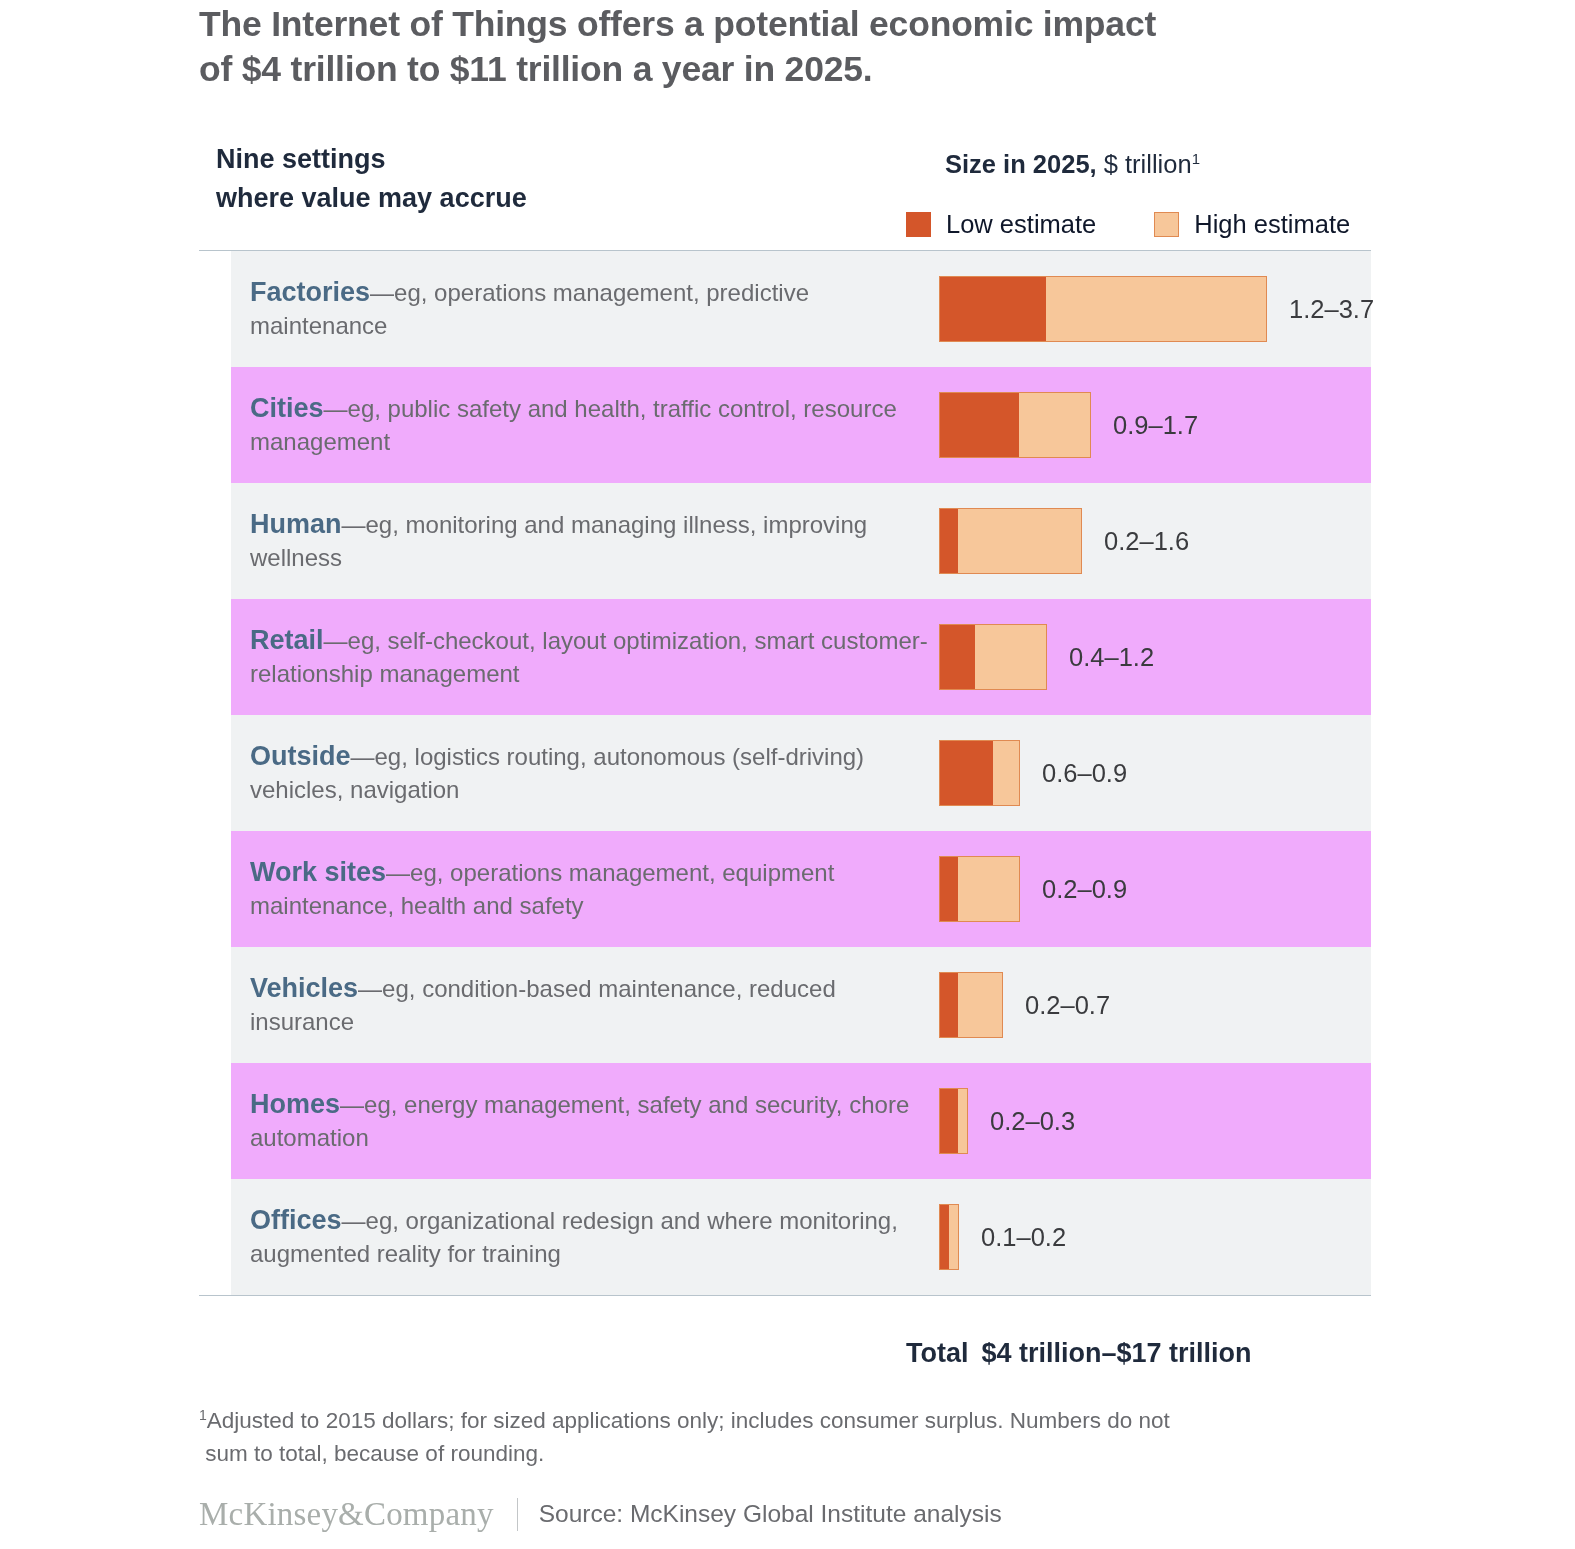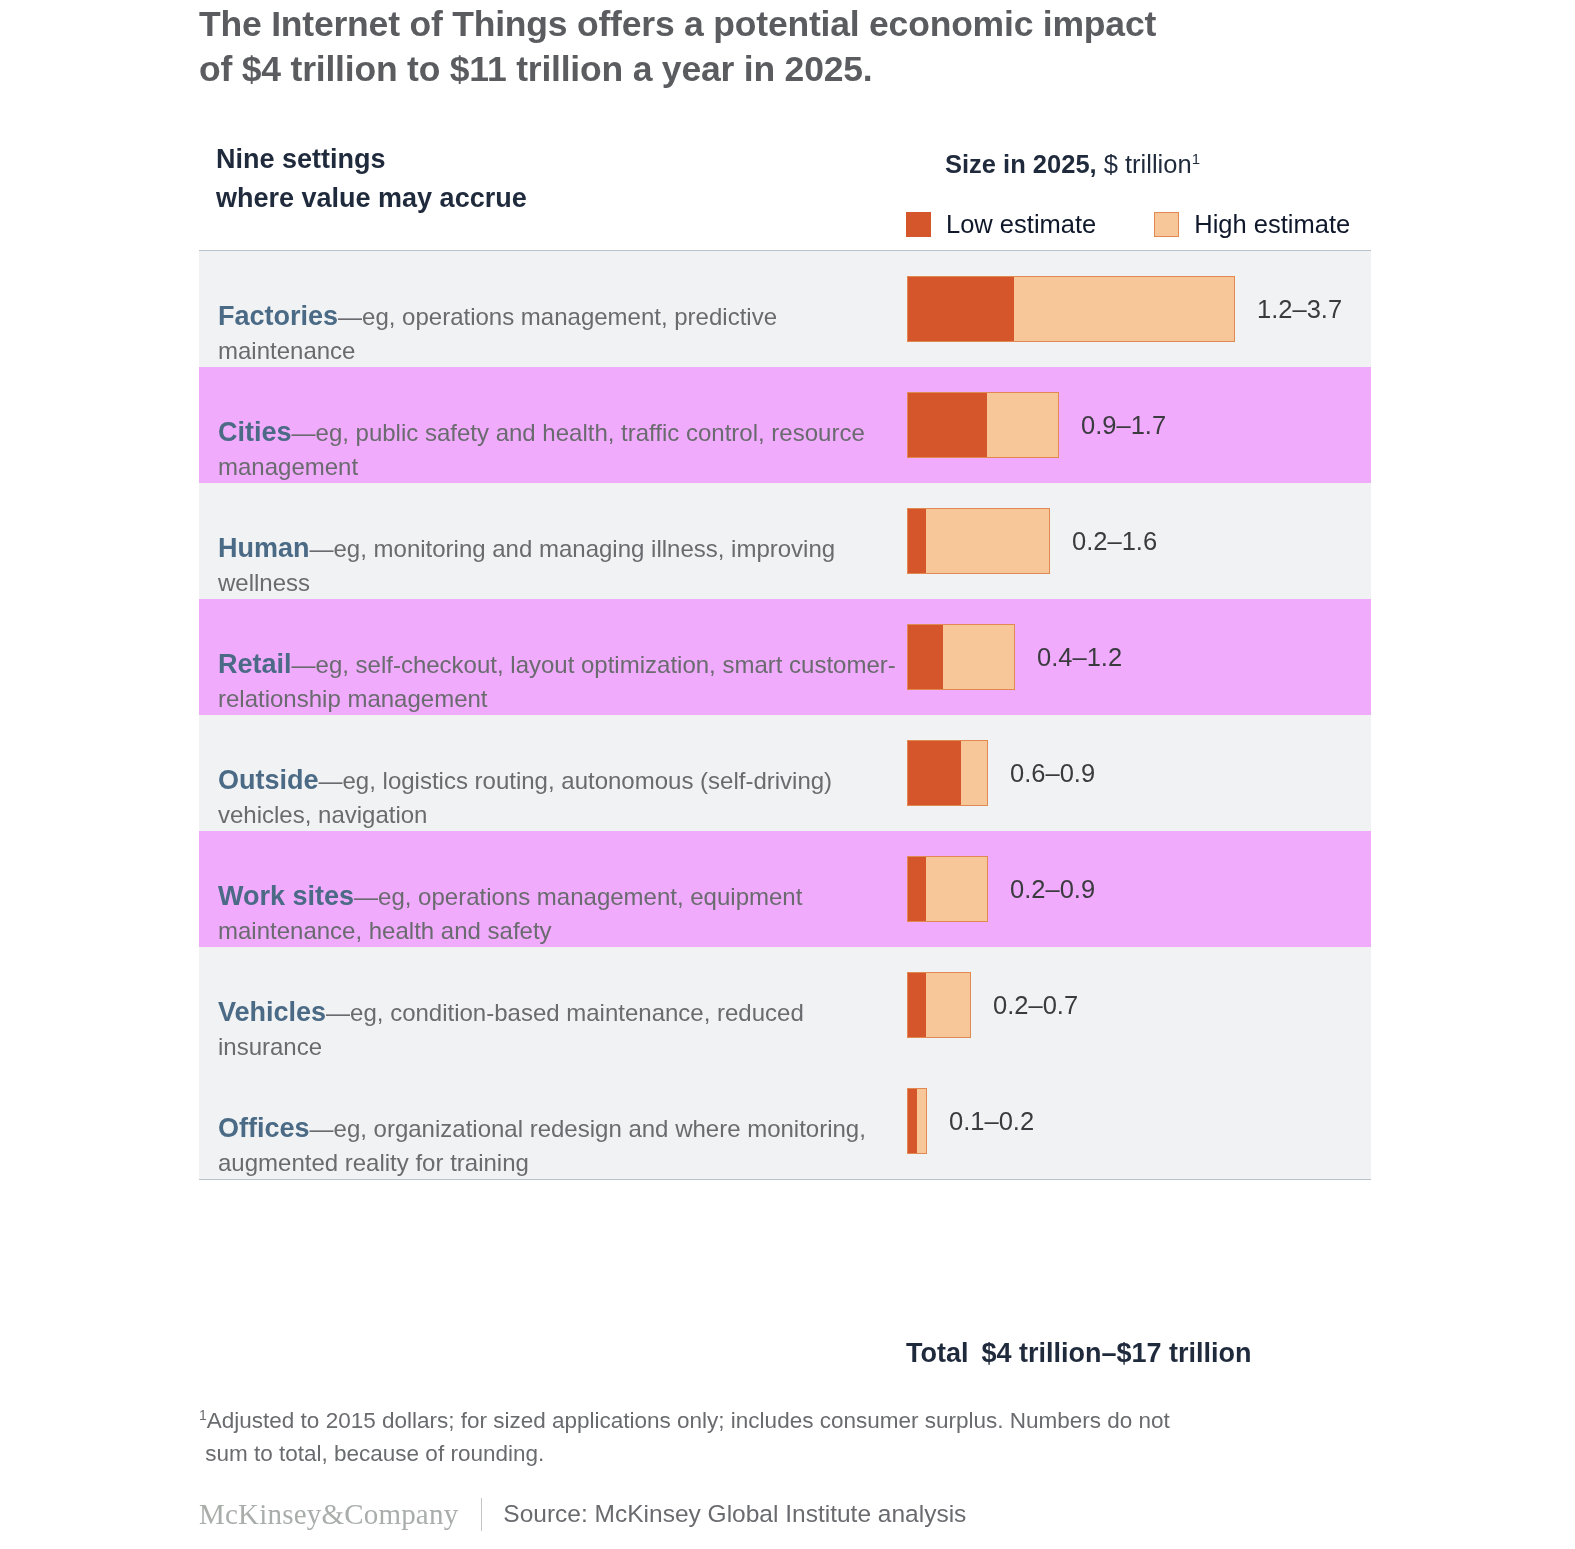--- a/index.html
+++ b/index.html
@@ -106,22 +106,23 @@
   }
   .rule {
     height: 1px;
     background: #b8c4cc;
     width: 100%;
   }
   .row {
     position: relative;
     height: 116px;
     display: flex;
-    align-items: flex-end;
-    box-sizing: border-box;
+    align-items: center;
+    box-sizing: border-box;
+    margin-left: 32px;
   }
   .row.shaded { background: #f0f2f3; }
   .row.plain  { background: #f0abfc; }
 
   .row-label {
     width: 700px;
     padding-left: 19px;
     box-sizing: border-box;
     font-size: 24px;
     line-height: 33.5px;
@@ -202,21 +203,21 @@
   .footer {
     position: absolute;
     left: 199px;
     top: 1494px;
     display: flex;
     align-items: center;
     height: 40px;
   }
   .brand {
     font-family: "Liberation Serif", serif;
-    font-size: 29px;
+    font-size: 33px;
     color: #a9aeab;
     letter-spacing: 0.2px;
     white-space: nowrap;
   }
   .footer-div {
     width: 1px;
     height: 33px;
     background: #c3c6c8;
     margin: 0 21px 0 23px;
   }
@@ -336,20 +337,32 @@
           <div class="row-bar-zone">
             <div class="bar-wrap">
               <div class="bar">
                 <div class="seg-low" style="width: 18px;"></div>
                 <div class="seg-high" style="width: 44px;"></div>
               </div>
               <span class="bar-value">0.2–0.7</span>
             </div>
           </div>
         </div>
+        <div class="row plain" data-h="66">
+          <div class="row-label"><span class="setting">Homes</span><span class="desc">—eg, energy management, safety and security, chore automation</span></div>
+          <div class="row-bar-zone">
+            <div class="bar-wrap">
+              <div class="bar">
+                <div class="seg-low" style="width: 18px;"></div>
+                <div class="seg-high" style="width: 9px;"></div>
+              </div>
+              <span class="bar-value">0.2–0.3</span>
+            </div>
+          </div>
+        </div>
         <div class="row shaded" data-h="66">
           <div class="row-label"><span class="setting">Offices</span><span class="desc">—eg, organizational redesign and where monitoring, augmented reality for training</span></div>
           <div class="row-bar-zone">
             <div class="bar-wrap">
               <div class="bar">
                 <div class="seg-low" style="width: 9px;"></div>
                 <div class="seg-high" style="width: 9px;"></div>
               </div>
               <span class="bar-value">0.1–0.2</span>
             </div>

